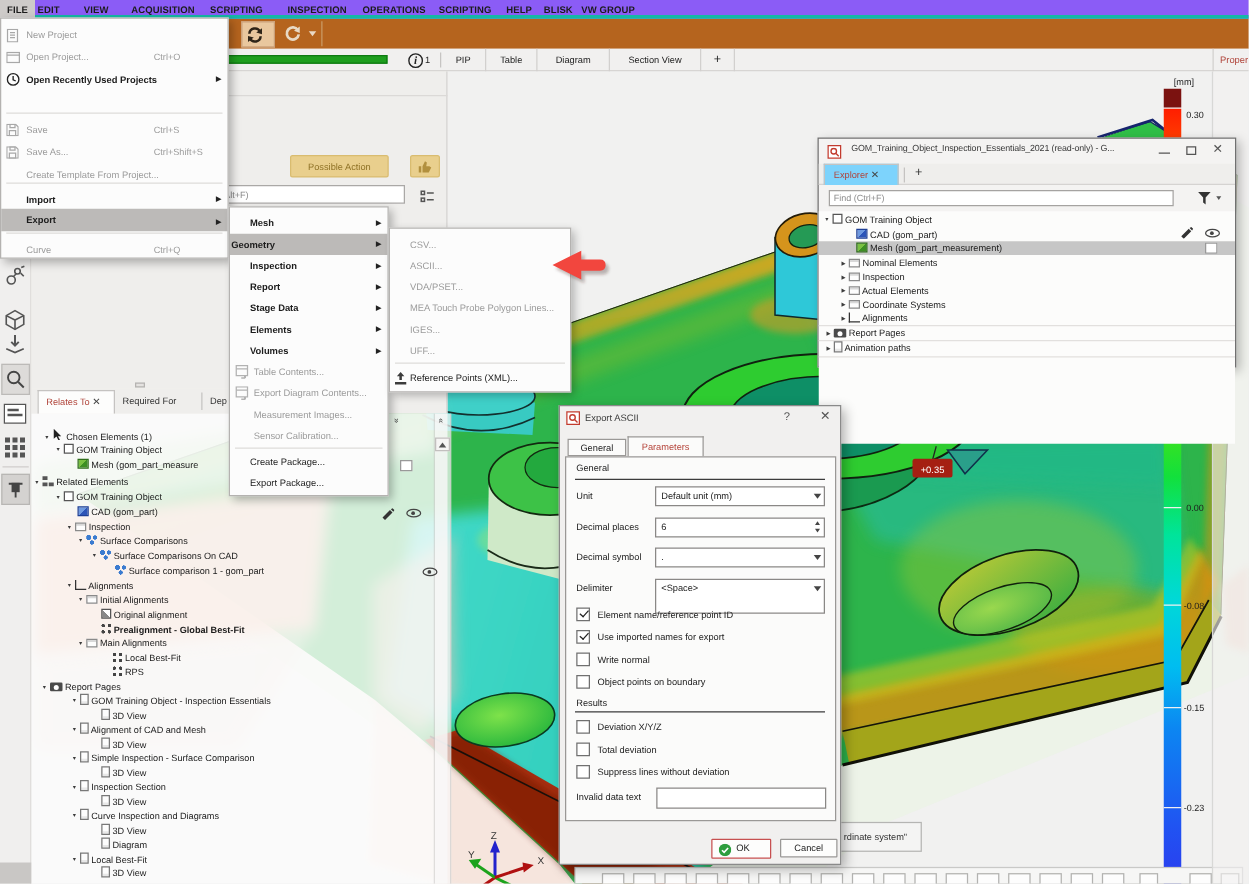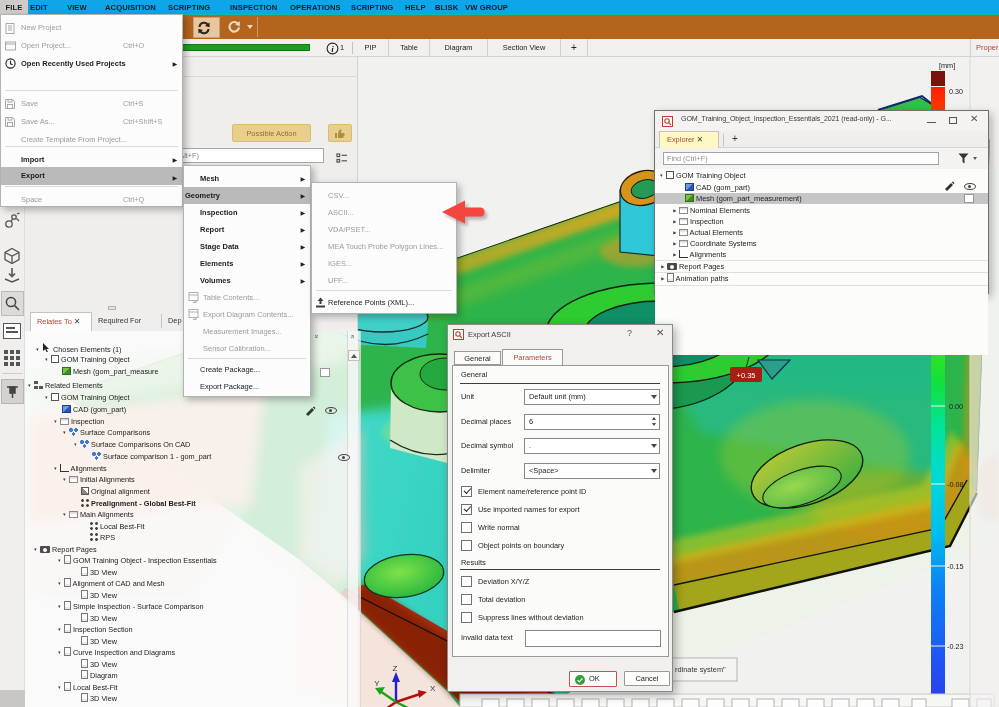--- a/index.html
+++ b/index.html
@@ -1,20 +1,20 @@
 <!DOCTYPE html>
 <html><head><meta charset="utf-8">
 <style>
 *{margin:0;padding:0;box-sizing:border-box;}
 html,body{width:999px;height:707px;overflow:hidden;background:#f1f1f0;
  font-family:"Liberation Sans",sans-serif;}
 .abs{position:absolute;}
 #stage{position:relative;width:999px;height:707px;}
 
-#menubar{position:absolute;left:0;top:0;width:999px;height:15px;background:#0ea5e9;border-bottom:1px solid #14b8a6;z-index:40;}
+#menubar{position:absolute;left:0;top:0;width:999px;height:15px;background:#8b5cf6;border-bottom:3px solid #14b8a6;z-index:40;}
 #menubar .mi{position:absolute;top:0;height:15px;line-height:15px;font-size:7.6px;font-weight:700;color:#1c1c1c;letter-spacing:.1px;}
 #toolbar{position:absolute;left:0;top:15px;width:999px;height:24px;background:#b5641e;z-index:39;}
 #tabrow{position:absolute;left:0;top:39px;width:999px;height:18px;background:#f1f0ef;border-bottom:1px solid #d7d5d3;z-index:39;}
 #tabrow .tab{position:absolute;top:0;height:18px;line-height:18px;font-size:7.4px;color:#222;text-align:center;border-right:1px solid #d2d0ce;}
 
 #ltool{position:absolute;left:0;top:57px;width:25px;height:650px;background:#f0efee;border-right:1px solid #e0dedc;z-index:30;}
 
 #ldock{position:absolute;left:25px;top:57px;width:333px;height:254px;background:#efeeec;border-right:1px solid #d5d3d1;z-index:20;}
 
 #ltabs{position:absolute;left:25px;top:311px;width:333px;height:20px;background:#efeeec;border-right:1px solid #d5d3d1;z-index:20;}
@@ -422,21 +422,21 @@
   <svg width="8" height="8" viewBox="0 0 8 8" style="position:absolute;left:0.5px;top:0.5px;">
           <circle cx="3" cy="3" r="2.2" fill="none" stroke="#c23b2e" stroke-width="1.1"></circle>
           <line x1="4.8" y1="4.8" x2="7" y2="7" stroke="#c23b2e" stroke-width="1.1"></line>
         </svg>
  </div>
  <div class="abs" style="left:26px;top:4px;font-size:7.1px;letter-spacing:-0.1px;color:#3a3a3a;">GOM_Training_Object_Inspection_Essentials_2021 (read-only) - G...</div>
  <div class="abs" style="left:272px;top:11px;width:9px;height:1.4px;background:#555;"></div>
  <div class="abs" style="left:294px;top:6px;width:8px;height:7px;border:1.2px solid #555;"></div>
  <div class="abs" style="left:315px;top:2px;font-size:10px;color:#555;">✕</div>
  <div class="abs" style="left:0;top:20px;width:333px;height:17px;background:#efeeec;border-bottom:1px solid #d5d3d1;"></div>
- <div class="abs" style="left:4px;top:20px;width:60px;height:17px;background:#fef9c3;border:1px solid #c5c3c1;border-bottom:none;font-size:7.4px;color:#b0443a;line-height:16px;padding-left:7px;">Explorer <span style="color:#444;font-size:8px;">✕</span></div>
+ <div class="abs" style="left:4px;top:20px;width:60px;height:17px;background:#7dd3fc;border:1px solid #c5c3c1;border-bottom:none;font-size:7.4px;color:#b0443a;line-height:16px;padding-left:7px;">Explorer <span style="color:#444;font-size:8px;">✕</span></div>
  <div class="abs" style="left:68px;top:23px;width:1px;height:12px;background:#c5c3c1;"></div>
  <div class="abs" style="left:70px;top:20px;width:20px;height:17px;font-size:10px;color:#333;text-align:center;line-height:16px;">+</div>
  <div class="abs" style="left:8px;top:41px;width:276px;height:13px;background:#fff;border:1px solid #a5a3a1;font-size:7.2px;color:#8d8d8d;line-height:12px;padding-left:3px;">Find (Ctrl+F)</div>
  <svg class="abs" style="left:303px;top:42px;" width="11" height="11" viewBox="0 0 11 11">
         <path d="M0.5 0.5 h10 l-4 4.5 v5.5 l-2 -1.5 v-4 z" fill="#333"></path>
       </svg>
  <div class="abs" style="left:318px;top:46px;width:0;height:0;border-left:2.6px solid transparent;border-right:2.6px solid transparent;border-top:3.4px solid #555;"></div>
  <div class="abs" style="left:0;top:58px;width:333px;height:186px;background:#fcfcfb;font-size:7.4px;color:#1b1b1b;">
   <div class="abs" style="left:0;top:24px;width:333px;height:11px;background:#c6c6c6;"></div>
   <div class="trow" style="left:4px;top:1px;"><span class="tw">▼</span> <span class="i-obj"></span> GOM Training Object</div>
@@ -474,21 +474,21 @@
  <div class="abs" style="left:4px;top:40px;width:217px;height:292px;background:#fbfbfa;border:1px solid #9a9896;"></div>
  <div class="abs" style="left:13px;top:45px;">General</div>
  <div class="abs" style="left:12px;top:58px;width:200px;height:1px;background:#3c3c3c;"></div>
  <div class="abs" style="left:13px;top:67px;">Unit</div>
  <div class="abs" style="left:76px;top:64px;width:136px;height:16px;background:#fff;border:1px solid #8a8886;line-height:14px;padding-left:4px;">Default unit (mm)</div>
  <div class="abs" style="left:13px;top:92px;">Decimal places</div>
  <div class="abs" style="left:76px;top:89px;width:136px;height:16px;background:#fff;border:1px solid #8a8886;line-height:14px;padding-left:4px;">6</div>
  <div class="abs" style="left:13px;top:116px;">Decimal symbol</div>
  <div class="abs" style="left:76px;top:113px;width:136px;height:16px;background:#fff;border:1px solid #8a8886;line-height:14px;padding-left:4px;">.</div>
  <div class="abs" style="left:13px;top:141px;">Delimiter</div>
- <div class="abs" style="left:76px;top:138px;width:136px;height:16px;background:#fff;border:1px solid #8a8886;line-height:14px;padding-left:4px;">&lt;Space&gt;</div>
+ <div class="abs" style="left:76px;top:138px;width:136px;height:28px;background:#fff;border:1px solid #8a8886;line-height:14px;padding-left:4px;">&lt;Space&gt;</div>
  <div class="abs" style="left:203px;top:70px;width:0;height:0;border-left:3px solid transparent;border-right:3px solid transparent;border-top:4px solid #444;"></div>
  <div class="abs" style="left:204px;top:92px;width:0;height:0;border-left:2.6px solid transparent;border-right:2.6px solid transparent;border-bottom:3.6px solid #444;"></div>
  <div class="abs" style="left:204px;top:98px;width:0;height:0;border-left:2.6px solid transparent;border-right:2.6px solid transparent;border-top:3.6px solid #444;"></div>
  <div class="abs" style="left:203px;top:119px;width:0;height:0;border-left:3px solid transparent;border-right:3px solid transparent;border-top:4px solid #444;"></div>
  <div class="abs" style="left:203px;top:144px;width:0;height:0;border-left:3px solid transparent;border-right:3px solid transparent;border-top:4px solid #444;"></div>
  <div class="cb cbc abs" style="left:13px;top:161px;"></div>
       <div class="abs" style="left:30px;top:162px;">Element name/reference point ID</div>
  <div class="cb cbc abs" style="left:13px;top:179px;"></div>
       <div class="abs" style="left:30px;top:180px;">Use imported names for export</div>
  <div class="cb abs" style="left:13px;top:197px;"></div>
@@ -519,21 +519,21 @@
  <div class="mrow mgrey" style="top:22px;"><span style="margin-left:20px;">Open Project...</span><span class="msc" style="left:122px;">Ctrl+O</span></div>
  <div class="mrow mb" style="top:40px;"><span style="margin-left:20px;">Open Recently Used Projects</span><span class="marr" style="right:5px;top:1px;">▶</span></div>
  <div class="msep" style="top:75px;"></div>
  <div class="mrow mgrey" style="top:80px;"><span style="margin-left:20px;">Save</span><span class="msc" style="left:122px;">Ctrl+S</span></div>
  <div class="mrow mgrey" style="top:98px;"><span style="margin-left:20px;">Save As...</span><span class="msc" style="left:122px;">Ctrl+Shift+S</span></div>
  <div class="mrow mgrey" style="top:116px;"><span style="margin-left:20px;">Create Template From Project...</span></div>
  <div class="msep" style="top:131px;"></div>
  <div class="mrow mb" style="top:136px;"><span style="margin-left:20px;">Import</span><span class="marr" style="right:5px;top:1px;">▶</span></div>
  <div class="mrow mb" style="top:152px;height:18px;line-height:18px;background:#bcbab8;"><span style="margin-left:20px;">Export</span><span class="marr" style="right:5px;top:2px;">▶</span></div>
  <div class="msep" style="top:171px;"></div>
- <div class="mrow mgrey" style="top:176px;"><span style="margin-left:20px;">Space</span><span class="msc" style="left:122px;">Ctrl+Q</span></div>
+ <div class="mrow mgrey" style="top:176px;"><span style="margin-left:20px;">Curve</span><span class="msc" style="left:122px;">Ctrl+Q</span></div>
  <svg class="abs" style="left:4px;top:8px;" width="10" height="11" viewBox="0 0 10 11" fill="none" stroke="#a8a8a8" stroke-width="1">
         <rect x="1" y="0.5" width="8" height="10"></rect>
         <line x1="3" y1="3" x2="7" y2="3"></line>
         <line x1="3" y1="5" x2="7" y2="5"></line>
         <line x1="3" y1="7" x2="7" y2="7"></line>
       </svg>
  <svg class="abs" style="left:4px;top:26px;" width="11" height="10" viewBox="0 0 11 10" fill="none" stroke="#a8a8a8" stroke-width="1">
         <rect x="0.5" y="1" width="10" height="8"></rect>
         <line x1="0.5" y1="3" x2="10.5" y2="3"></line>
       </svg>

